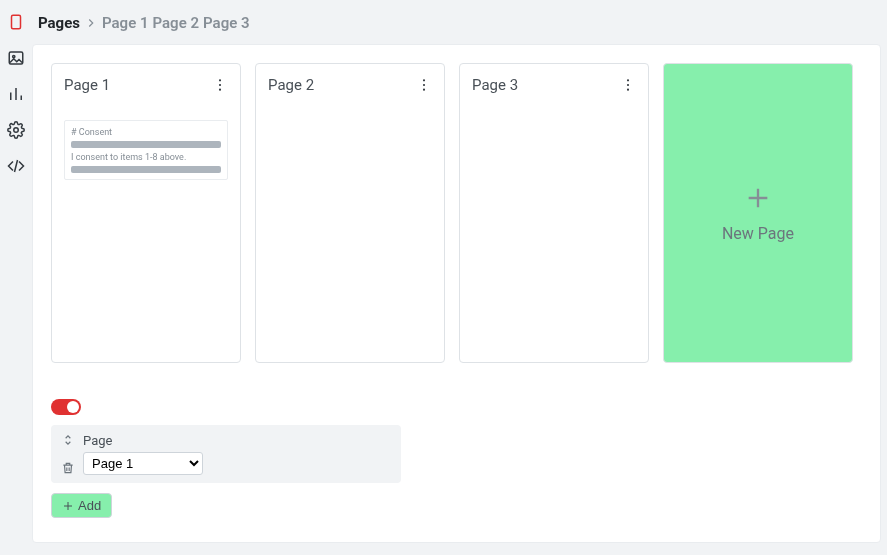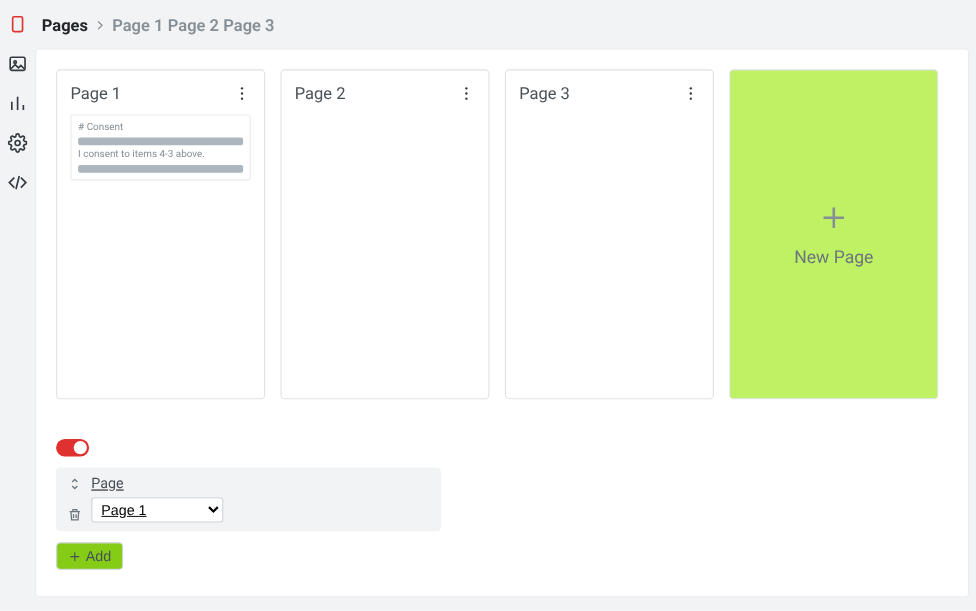--- a/index.html
+++ b/index.html
@@ -11,39 +11,39 @@
   .main { flex: 1; display: flex; flex-direction: column; }
   .breadcrumb { display: flex; align-items: center; gap: 4px; padding: 14px 6px 12px 6px; font-size: 15px; }
   .breadcrumb .bc-root { font-weight: 700; color: #212529; }
   .breadcrumb .bc-sep { color: #868e96; }
   .breadcrumb .bc-item { color: #868e96; font-weight: 600; cursor: pointer; }
   .panel { background: #fff; border: 1px solid #e9ecef; border-radius: 4px; margin: 0 6px 0 0; padding: 18px 18px 24px 18px; }
   .cards { display: flex; gap: 14px; }
   .card { width: 190px; height: 300px; border: 1px solid #dee2e6; border-radius: 4px; background: #fff; display: flex; flex-direction: column; }
   .card-header { display: flex; align-items: center; justify-content: space-between; padding: 12px 12px 10px 12px; font-size: 15px; color: #495057; }
   .card-header .more { color: #343a40; cursor: pointer; font-size: 18px; line-height: 1; }
-  .mini-preview { margin: 0 12px; border: 1px solid #e9ecef; border-radius: 2px; padding: 6px 6px; display: flex; flex-direction: column; gap: 4px; }
+  .mini-preview { margin: 16px 12px; border: 1px solid #e9ecef; border-radius: 2px; padding: 6px 6px; display: flex; flex-direction: column; gap: 4px; }
   .mini-preview .mp-text { font-size: 9px; color: #868e96; }
   .mini-preview .mp-bar { height: 7px; background: #adb5bd; border-radius: 2px; }
-  .new-card { width: 190px; height: 300px; border: 1px solid #dee2e6; border-radius: 4px; background: #bef264; display: flex; flex-direction: column; align-items: center; justify-content: center; gap: 12px; cursor: pointer; }
+  .new-card { width: 190px; height: 300px; border: 1px solid #dee2e6; border-radius: 4px; background: #86efac; display: flex; flex-direction: column; align-items: center; justify-content: center; gap: 12px; cursor: pointer; }
   .new-card .plus { color: #868e96; }
   .new-card .label { color: #6c757d; font-size: 16px; }
   .options { margin-top: 36px; display: flex; flex-direction: column; gap: 10px; }
   .opt-row { display: flex; align-items: flex-start; }
   .opt-label { width: 120px; font-size: 14px; color: #212529; line-height: 1.3; padding-top: 2px; }
   .toggle { width: 30px; height: 16px; border-radius: 999px; background: #e03131; position: relative; cursor: pointer; }
   .toggle::after { content: ""; position: absolute; right: 2px; top: 2px; width: 12px; height: 12px; border-radius: 50%; background: #fff; }
-  .except-body { flex: 1; max-width: 350px; text-decoration: underline; }
+  .except-body { flex: 1; max-width: 350px; }
   .except-item { background: #f1f3f5; border-radius: 4px; padding: 8px 10px; display: flex; gap: 8px; }
   .except-item .handles { display: flex; flex-direction: column; align-items: center; justify-content: space-between; gap: 6px; color: #6c757d; }
   .except-item .handles .h { cursor: pointer; display: flex; }
   .except-item .fields { flex: 1; display: flex; flex-direction: column; gap: 4px; }
   .except-item .fld-label { font-size: 13px; color: #495057; }
   .except-item select { width: 120px; font-size: 13px; padding: 2px 4px; border: 1px solid #ced4da; border-radius: 3px; background: #fff; }
-  .add-btn { margin-top: 10px; background: #84cc16; border: 1px solid #ced4da; border-radius: 4px; padding: 4px 10px; font-size: 13px; display: inline-flex; align-items: center; gap: 4px; cursor: pointer; color: #495057; }
+  .add-btn { margin-top: 10px; background: #86efac; border: 1px solid #ced4da; border-radius: 4px; padding: 4px 10px; font-size: 13px; display: inline-flex; align-items: center; gap: 4px; cursor: pointer; color: #495057; }
   svg { display: block; }
 </style>
 </head>
 <body>
 
 <div class="app">
   <div class="sidebar">
     <div class="sb-icon active">
       <svg width="18" height="18" viewBox="0 0 24 24" fill="none" stroke="currentColor" stroke-width="2">
           <rect x="6" y="3" width="12" height="18" rx="2"></rect>
@@ -97,21 +97,21 @@
               <svg width="16" height="16" viewBox="0 0 24 24" fill="currentColor">
                   <circle cx="12" cy="5" r="1.6"></circle>
                   <circle cx="12" cy="12" r="1.6"></circle>
                   <circle cx="12" cy="19" r="1.6"></circle>
                 </svg>
             </span>
           </div>
           <div class="mini-preview">
             <div class="mp-text"># Consent</div>
             <div class="mp-bar"></div>
-            <div class="mp-text">I consent to items 4-3 above.</div>
+            <div class="mp-text">I consent to items 1-8 above.</div>
             <div class="mp-bar"></div>
           </div>
         </div>
 
         <div class="card">
           <div class="card-header">
             <span>Page 2</span>
             <span class="more">
               <svg width="16" height="16" viewBox="0 0 24 24" fill="currentColor">
                   <circle cx="12" cy="5" r="1.6"></circle>

